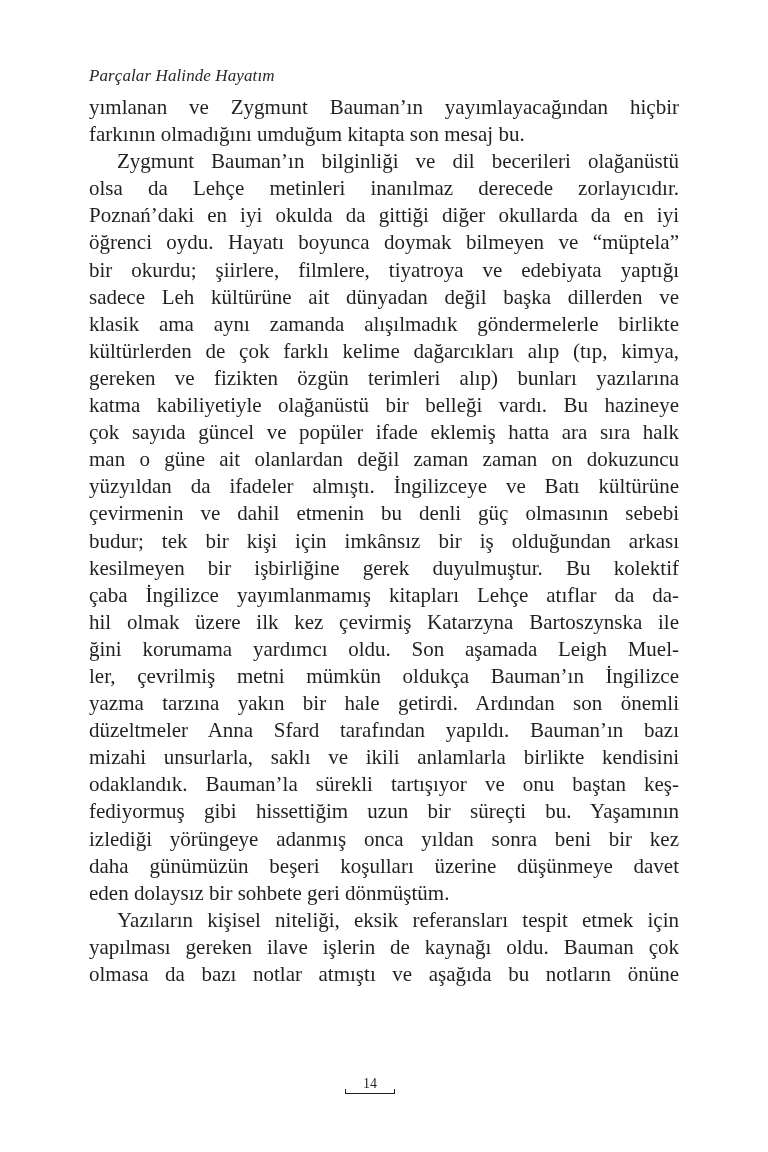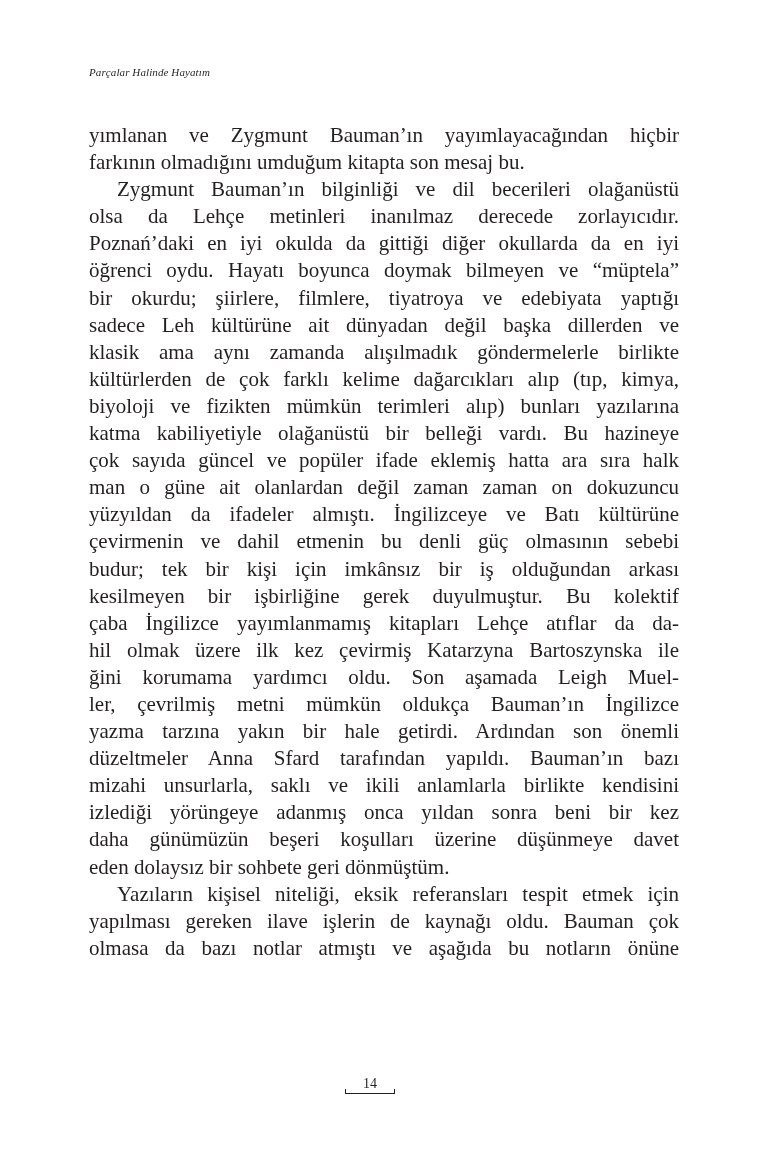--- a/index.html
+++ b/index.html
@@ -13,32 +13,31 @@
       position: relative;
       overflow: hidden;
       color: #231f20;
       font-family: "Liberation Serif", "DejaVu Serif", serif;
     }
     .running-head {
       position: absolute;
       left: 89px;
       top: 66px;
       font-style: italic;
-      font-size: 11px;
+      font-size: 17px;
       letter-spacing: 0.1px;
       color: #2a2627;
     }
     .body-text {
       position: absolute;
       left: 89px;
       top: 94px;
       width: 590px;
       font-size: 21px;
       line-height: 27.1px;
-      margin-top: 28px;
     }
     .line {
       display: block;
       white-space: nowrap;
       text-align: justify;
       text-align-last: justify;
       height: 27.1px;
     }
     .line.last {
       text-align-last: left;
@@ -76,35 +75,37 @@
     <span class="line">yımlanan ve Zygmunt Bauman’ın yayımlayacağından hiçbir</span>
     <span class="line last">farkının olmadığını umduğum kitapta son mesaj bu.</span>
     <span class="line indent">Zygmunt Bauman’ın bilginliği ve dil becerileri olağanüstü</span>
     <span class="line">olsa da Lehçe metinleri inanılmaz derecede zorlayıcıdır.</span>
     <span class="line">Poznań’daki en iyi okulda da gittiği diğer okullarda da en iyi</span>
     <span class="line">öğrenci oydu. Hayatı boyunca doymak bilmeyen ve “müptela”</span>
     <span class="line">bir okurdu; şiirlere, filmlere, tiyatroya ve edebiyata yaptığı</span>
     <span class="line">sadece Leh kültürüne ait dünyadan değil başka dillerden ve</span>
     <span class="line">klasik ama aynı zamanda alışılmadık göndermelerle birlikte</span>
     <span class="line">kültürlerden de çok farklı kelime dağarcıkları alıp (tıp, kimya,</span>
-    <span class="line">biyoloji ve fizikten mümkün terimleri alıp) bunları yazılarına</span>
+    <span class="line">gereken ve fizikten özgün terimleri alıp) bunları yazılarına</span>
     <span class="line">katma kabiliyetiyle olağanüstü bir belleği vardı. Bu hazineye</span>
     <span class="line">çok sayıda güncel ve popüler ifade eklemiş hatta ara sıra halk</span>
     <span class="line">man o güne ait olanlardan değil zaman zaman on dokuzuncu</span>
     <span class="line">yüzyıldan da ifadeler almıştı. İngilizceye ve Batı kültürüne</span>
     <span class="line">çevirmenin ve dahil etmenin bu denli güç olmasının sebebi</span>
     <span class="line">budur; tek bir kişi için imkânsız bir iş olduğundan arkası</span>
     <span class="line">kesilmeyen bir işbirliğine gerek duyulmuştur. Bu kolektif</span>
     <span class="line">çaba İngilizce yayımlanmamış kitapları Lehçe atıflar da da-</span>
     <span class="line">hil olmak üzere ilk kez çevirmiş Katarzyna Bartoszynska ile</span>
     <span class="line">ğini korumama yardımcı oldu. Son aşamada Leigh Muel-</span>
     <span class="line">ler, çevrilmiş metni mümkün oldukça Bauman’ın İngilizce</span>
     <span class="line">yazma tarzına yakın bir hale getirdi. Ardından son önemli</span>
     <span class="line">düzeltmeler Anna Sfard tarafından yapıldı. Bauman’ın bazı</span>
     <span class="line">mizahi unsurlarla, saklı ve ikili anlamlarla birlikte kendisini</span>
+    <span class="line">odaklandık. Bauman’la sürekli tartışıyor ve onu baştan keş-</span>
+    <span class="line">fediyormuş gibi hissettiğim uzun bir süreçti bu. Yaşamının</span>
     <span class="line">izlediği yörüngeye adanmış onca yıldan sonra beni bir kez</span>
     <span class="line">daha günümüzün beşeri koşulları üzerine düşünmeye davet</span>
     <span class="line last">eden dolaysız bir sohbete geri dönmüştüm.</span>
     <span class="line indent">Yazıların kişisel niteliği, eksik referansları tespit etmek için</span>
     <span class="line">yapılması gereken ilave işlerin de kaynağı oldu. Bauman çok</span>
     <span class="line">olmasa da bazı notlar atmıştı ve aşağıda bu notların önüne</span>
   </div>
 
 <div class="folio">
   <span>14</span>

